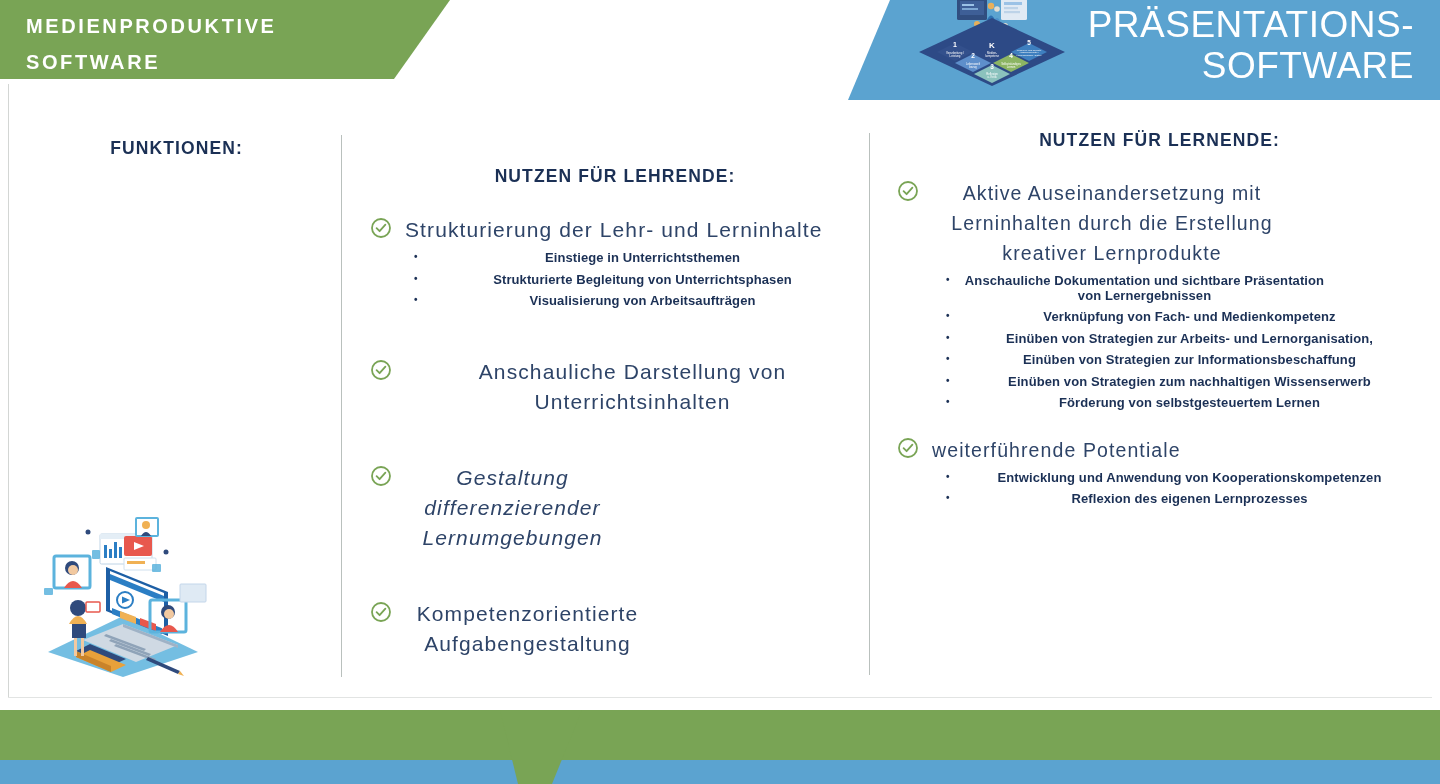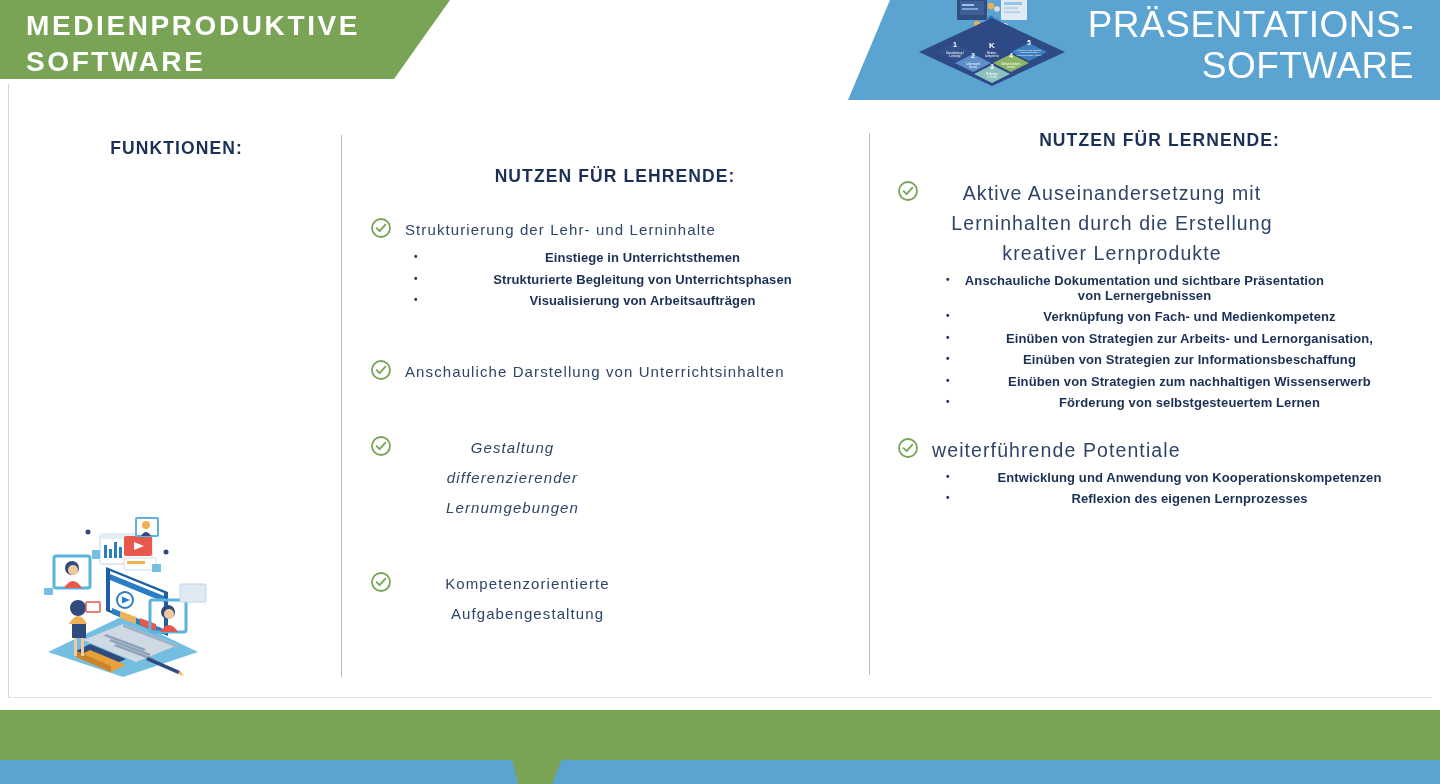--- a/index.html
+++ b/index.html
@@ -24,21 +24,21 @@
 
   
   .hdr-green{
     position:absolute;left:0;top:0;width:450px;height:79px;
     background:#79a455;
     clip-path:polygon(0 0, 450px 0, 394px 79px, 0 79px);
   }
   .hdr-green-text{
     position:absolute;left:26px;top:8px;width:400px;
     color:#ffffff;
-    font-size:28px;font-weight:bold;letter-spacing:2.6px;
+    font-size:20px;font-weight:bold;letter-spacing:2.6px;
     line-height:36px;
   }
   .hdr-green-text div{white-space:nowrap;}
 
   
   .hdr-blue{
     position:absolute;left:840px;top:0;width:600px;height:100px;
     background:#5ba3d0;
     clip-path:polygon(50px 0, 600px 0, 600px 100px, 8px 100px);
   }
@@ -82,21 +82,21 @@
     content:"\2022";position:absolute;left:0;top:-1px;font-size:11px;color:#1b3055;
   }
 
   
   .benefit{position:relative;margin-bottom:34px;}
   .benefit:last-child{margin-bottom:0;}
   .benefit-head{display:flex;align-items:flex-start;}
   .chk{flex:0 0 auto;margin-right:13px;margin-top:2px;}
   .chk svg{display:block;}
   .benefit-title{
-    color:#2e4468;font-size:15px;font-weight:normal;
+    color:#2e4468;font-size:21px;font-weight:normal;
     letter-spacing:1.1px;line-height:30px;
   }
   .col-right .benefit-title{font-size:19.5px;line-height:30px;}
 
   .sub-list{list-style:none;margin:6px 0 0 0;padding:0;}
   .sub-list li{
     position:relative;padding-left:11px;margin-bottom:7px;
     color:#1b3055;font-weight:bold;font-size:13px;
     letter-spacing:0.1px;line-height:14.5px;
   }

